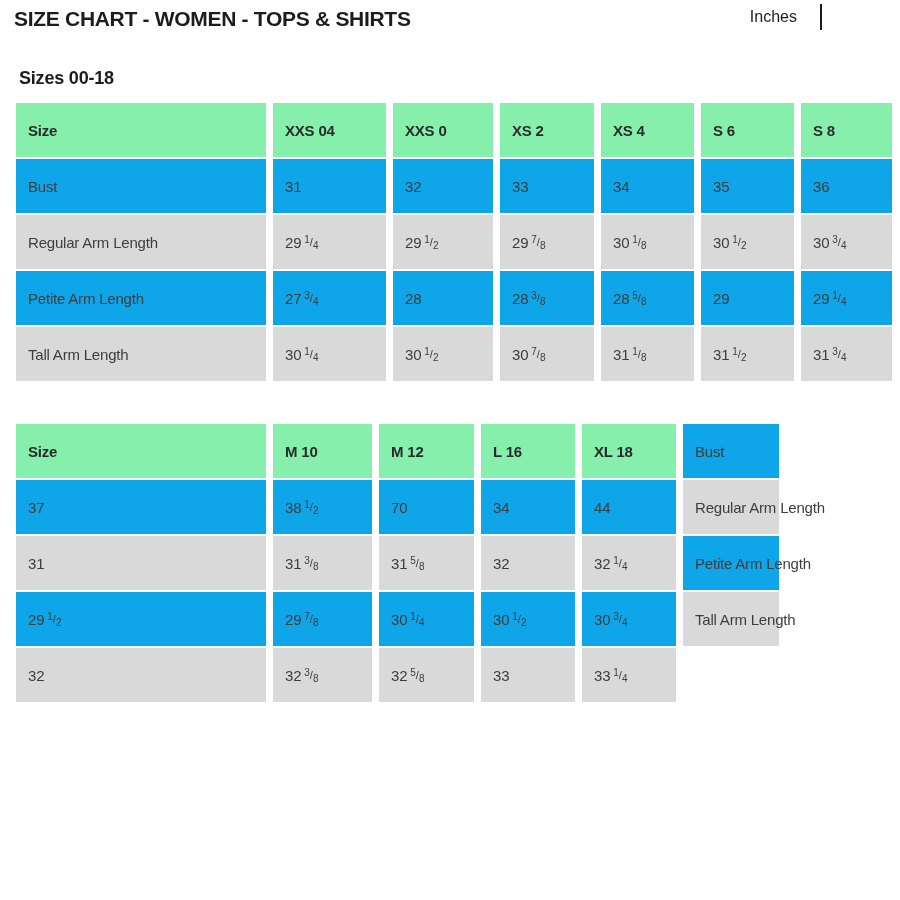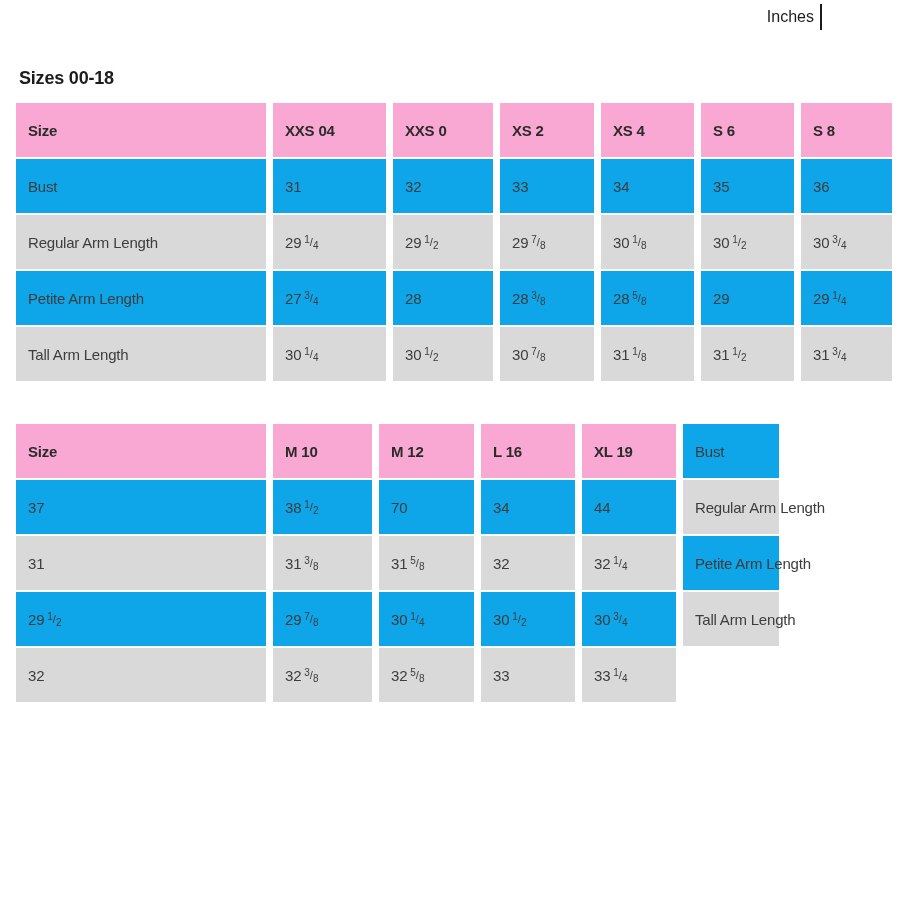--- a/index.html
+++ b/index.html
@@ -27,21 +27,21 @@
     font-weight: bold;
     letter-spacing: -0.3px;
     color: #1c1c1c;
   }
   .unit-toggle {
     position: absolute;
     top: 4px;
     right: 78px;
     display: flex;
     align-items: center;
-    gap: 6px;
+    gap: 23px;
     justify-content: center;
   }
   .unit-label {
     font-size: 16px;
     color: #1c1c1c;
     cursor: pointer;
   }
   .unit-divider {
     width: 2px;
     height: 26px;
@@ -72,40 +72,41 @@
     box-sizing: border-box;
     display: flex;
     align-items: center;
     padding-left: 12px;
     font-size: 15px;
     color: #3d3d3d;
     letter-spacing: -0.2px;
     white-space: nowrap;
   }
   .cell.header {
-    background: #f9a8d4;
+    background: #86efac;
     font-weight: bold;
     color: #2b2b2b;
   }
   .cell.light { background: #0ea5e9; }
   .cell.dark  { background: #d9d9d9; text-align: center; }
   .frac {
     display: inline-block;
     font-size: 10px;
     margin-left: 3px;
     letter-spacing: 0;
   }
   .frac .num { vertical-align: 0.55em; }
   .frac .slash { vertical-align: 0.25em; font-size: 11px; }
   .frac .den { vertical-align: -0.05em; }
 </style>
 </head>
 <body>
 
 <div id="page">
+  <h1 class="page-title">SIZE CHART - WOMEN - TOPS &amp; SHIRTS</h1>
 
   <div class="unit-toggle">
     <span class="unit-label">Inches</span>
     <span class="unit-divider"></span>
   </div>
 
   <h2 class="section-title">Sizes 00-18</h2>
 
   <div class="size-table table-1">
       <div class="cell header">Size</div>
@@ -142,21 +143,21 @@
       <div class="cell dark">30<span class="frac"><span class="num">7</span><span class="slash">/</span><span class="den">8</span></span></div>
       <div class="cell dark">31<span class="frac"><span class="num">1</span><span class="slash">/</span><span class="den">8</span></span></div>
       <div class="cell dark">31<span class="frac"><span class="num">1</span><span class="slash">/</span><span class="den">2</span></span></div>
       <div class="cell dark">31<span class="frac"><span class="num">3</span><span class="slash">/</span><span class="den">4</span></span></div>
     </div>
   <div class="size-table table-2">
       <div class="cell header">Size</div>
       <div class="cell header">M 10</div>
       <div class="cell header">M 12</div>
       <div class="cell header">L 16</div>
-      <div class="cell header">XL 19</div>
+      <div class="cell header">XL 18</div>
       <div class="cell light">Bust</div>
       <div class="cell light">37</div>
       <div class="cell light">38<span class="frac"><span class="num">1</span><span class="slash">/</span><span class="den">2</span></span></div>
       <div class="cell light">70</div>
       <div class="cell light">34</div>
       <div class="cell light">44</div>
       <div class="cell dark">Regular Arm Length</div>
       <div class="cell dark">31</div>
       <div class="cell dark">31<span class="frac"><span class="num">3</span><span class="slash">/</span><span class="den">8</span></span></div>
       <div class="cell dark">31<span class="frac"><span class="num">5</span><span class="slash">/</span><span class="den">8</span></span></div>

